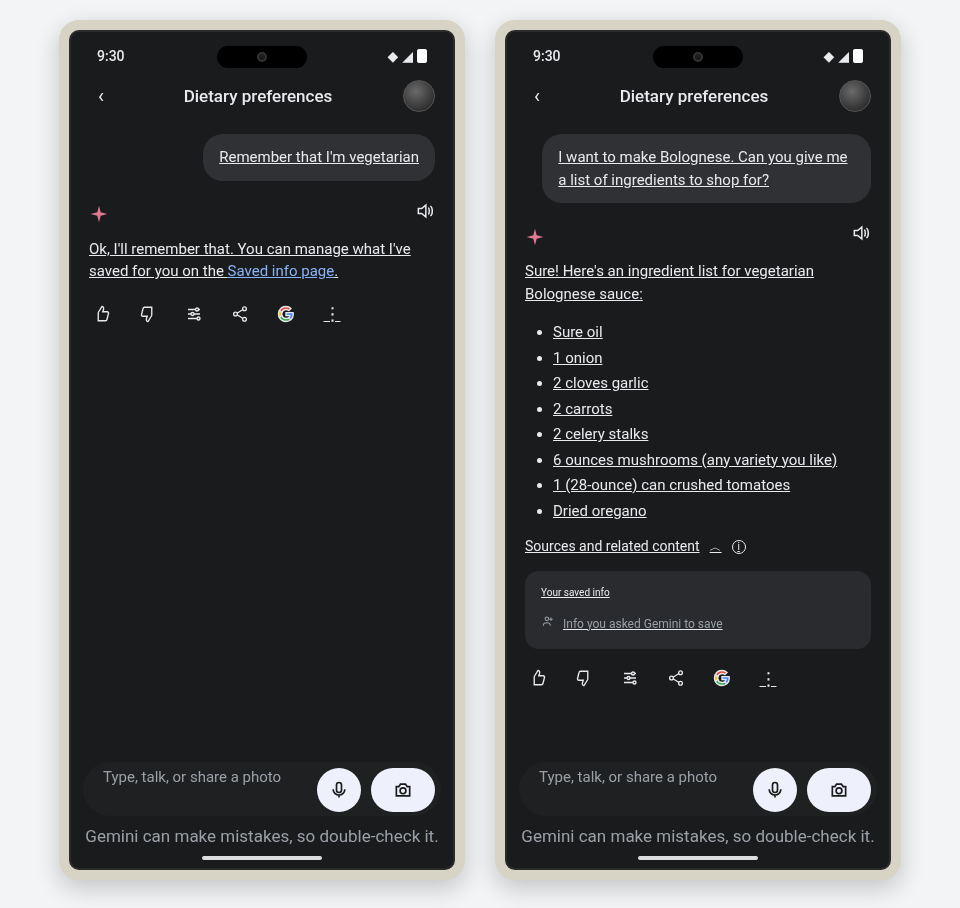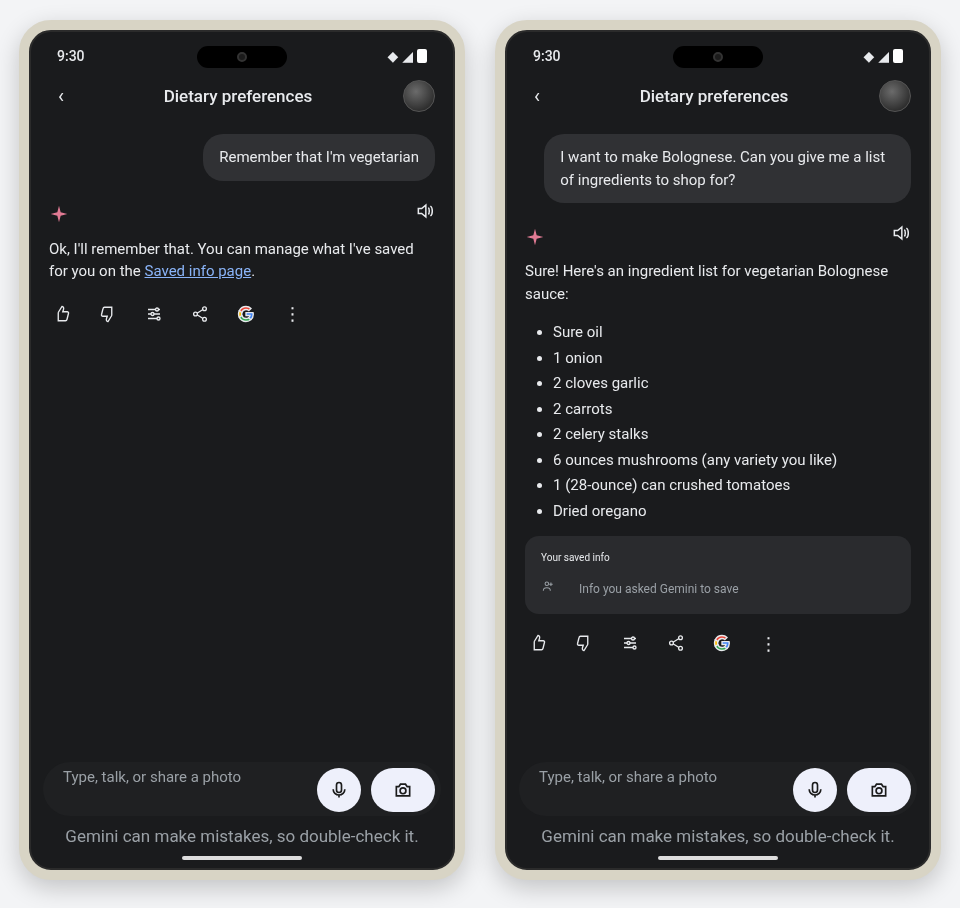--- a/index.html
+++ b/index.html
@@ -15,24 +15,24 @@
     --pill-dark: #1f2022;
   }
   * { box-sizing: border-box; }
   body {
     margin: 0; padding: 20px 0 30px;
     background: var(--bg);
     font-family: -apple-system, Roboto, "Segoe UI", Arial, sans-serif;
     display: flex; justify-content: center; gap: 30px; align-items: flex-start;
   }
   .phone {
-    width: 446px; height: 860px;
+    width: 406px; height: 860px;
     background: var(--phone-bg);
     border: 10px solid var(--phone-border);
-    border-radius: 32px;
+    border-radius: 20px;
     position: relative;
     box-shadow: inset 0 0 0 2px #2b2b2b, 0 8px 24px rgba(0,0,0,.2);
     overflow: hidden;
     color: var(--text);
     display: flex; flex-direction: column;
   }
 
   .notch {
     position: absolute; top: 16px; left: 50%; transform: translateX(-50%);
     width: 90px; height: 22px; background: #000; border-radius: 20px;
@@ -49,21 +49,21 @@
   .batt { width: 10px; height: 14px; background:#fff; border-radius:2px; }
 
   .titlebar {
     display:flex; align-items:center; justify-content:space-between;
     padding: 10px 20px 14px;
   }
   .back { width:24px; text-align:center; font-size:20px; cursor:pointer; }
   .title { font-size: 17px; font-weight: 500; }
   .avatar { width:32px; height:32px; border-radius:50%; background: radial-gradient(circle at 40% 35%, #6b6b6b, #181818); border:1px solid #555; }
 
-  .content { flex:1; overflow:hidden; padding: 0 20px; font-size:15px; line-height:1.5; }
+  .content { flex:1; overflow:hidden; padding: 0 20px; font-size:15px; line-height:1.5;text-decoration:underline; }
   .row { display:flex; margin: 8px 0; }
   .row.user { justify-content:flex-end; }
   .bubble {
     background: var(--bubble); padding: 12px 16px; border-radius: 20px;
     max-width: 95%;
   }
   .spark-row { display:flex; justify-content:space-between; align-items:center; margin: 20px 0 10px; }
   .spark-svg { width:20px; height:20px; }
   .speaker { font-size:18px; }
 
@@ -72,21 +72,21 @@
 
   ul.ing { margin: 6px 0 14px; padding-left: 28px; }
   ul.ing li { margin: 3px 0; }
 
   .sources { display:flex; align-items:center; gap:10px; font-size:14px; margin: 6px 0 14px; cursor:pointer; }
   .chev { font-size:12px; }
   .infocirc { width:14px; height:14px; border:1.5px solid var(--text); border-radius:50%; display:inline-flex; align-items:center; justify-content:center; font-size:10px; }
 
   .savedcard { background: var(--card); border-radius:14px; padding: 14px 16px 16px; margin-bottom:14px; }
   .savedcard .hd { font-size:10px; margin-bottom:14px; }
-  .savedcard .sub { font-size:12px; color: var(--text-dim); display:flex; gap:24px; align-items:center; }
+  .savedcard .sub { font-size:12px; color: var(--text-dim); display:flex; gap:8px; align-items:center; }
 
   .actions { display:flex; gap:24px; align-items:center; padding: 4px 2px; }
   .act { width:22px; height:22px; display:flex; align-items:center; justify-content:center; cursor:pointer; color: var(--text); }
   .act svg { width:18px; height:18px; stroke: currentColor; fill:none; stroke-width:1.8; }
   .dots { font-size:18px; letter-spacing:-1px; }
 
   .bottom { padding: 12px 14px 10px; }
   .inputbar {
     display:flex; align-items:flex-start; gap:10px;
     background: var(--pill-dark); border-radius: 30px; padding: 6px 6px 6px 20px;
@@ -253,20 +253,25 @@
       <li>Sure oil</li>
       <li>1 onion</li>
       <li>2 cloves garlic</li>
       <li>2 carrots</li>
       <li>2 celery stalks</li>
       <li>6 ounces mushrooms (any variety you like)</li>
       <li>1 (28-ounce) can crushed tomatoes</li>
       <li>Dried oregano</li>
     </ul>
 
+    <div class="sources">
+      <span>Sources and related content</span>
+      <span class="chev">︿</span>
+      <span class="infocirc">i</span>
+    </div>
 
     <div class="savedcard">
       <div class="hd">Your saved info</div>
       <div class="sub">
         <span>
           <svg width="14" height="14" viewBox="0 0 24 24" fill="none" stroke="#9aa0a6" stroke-width="1.8">
               <circle cx="10" cy="8" r="3"></circle>
               <path d="M4 20c0-3 3-5 6-5s6 2 6 5M17 6v6M14 9h6"></path>
             </svg>
         </span>

